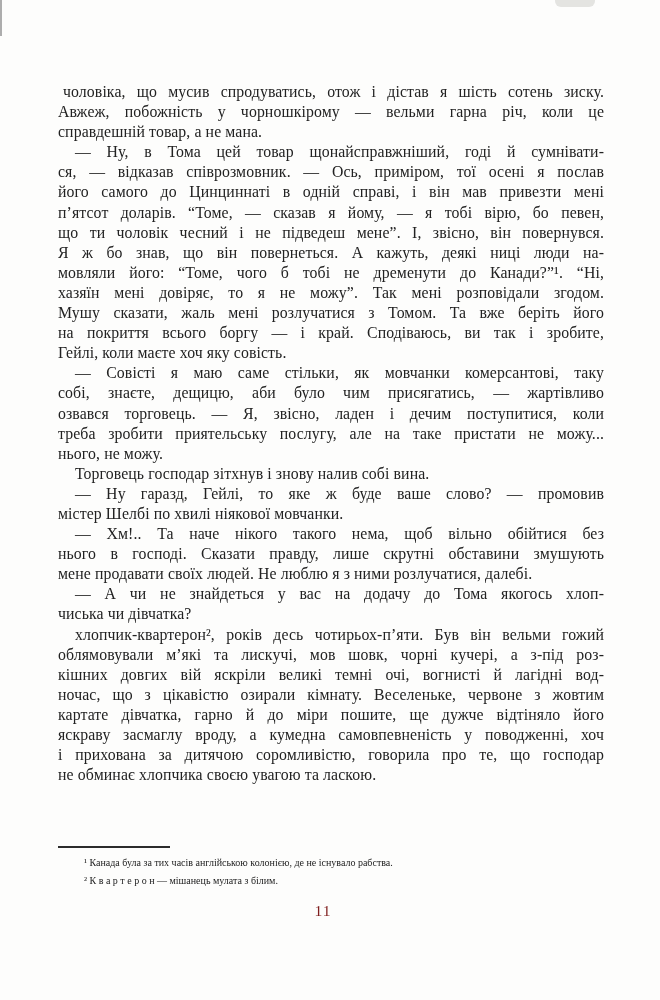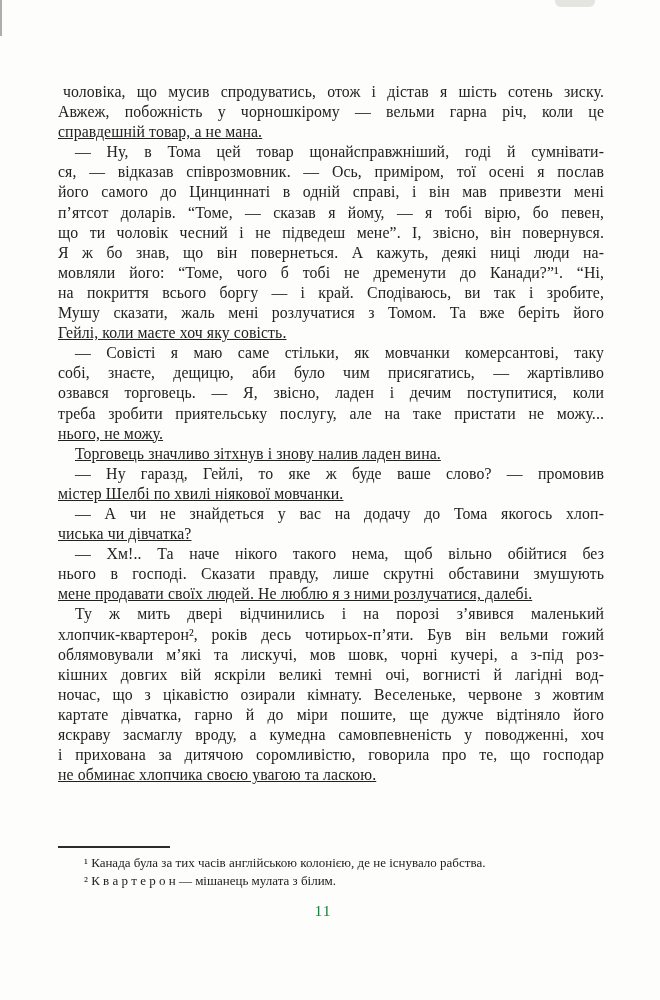--- a/index.html
+++ b/index.html
@@ -52,21 +52,20 @@
     height: 20.1px;
     text-align: justify;
     text-align-last: justify;
     text-justify: inter-word;
     overflow: hidden;
     letter-spacing: 0.1px;
   }
   .line.last {
     text-align: right;
     text-align-last: left;
-    text-decoration: underline;
   }
   .para.indent .line:first-child {
     text-indent: 17px;
   }
   .para.continuation .line:first-child {
     text-indent: 5px;
   }
   .footnote-sep {
     position: absolute;
     left: 58px;
@@ -74,34 +73,34 @@
     width: 112px;
     border-top: 2px solid #2c2c2c;
   }
   .footnotes {
     position: absolute;
     left: 58px;
     top: 854px;
     width: 546px;
   }
   .footnote-line {
-    font-size: 13px;
+    font-size: 10px;
     line-height: 17.6px;
     text-indent: 26px;
     text-align: left;
   }
   .page-number {
     position: absolute;
     left: 58px;
     top: 902px;
     width: 530px;
     text-align: center;
     font-size: 15.5px;
     letter-spacing: 1px;
-    color: #15803d;
+    color: #7f1d1d;
   }
 </style>
 </head>
 <body>
 
 <div class="page">
   <div class="edge-mark-left"></div>
   <div class="edge-smudge-top"></div>
 
   <div class="text-block">
@@ -111,49 +110,49 @@
         <div class="line last">справдешній товар, а не мана.</div>
       </div>
       <div class="para indent">
         <div class="line">— Ну, в Тома цей товар щонайсправжніший, годі й сумнівати-</div>
         <div class="line">ся, — відказав співрозмовник. — Ось, приміром, тої осені я послав</div>
         <div class="line">його самого до Цинциннаті в одній справі, і він мав привезти мені</div>
         <div class="line">п’ятсот доларів. “Томе, — сказав я йому, — я тобі вірю, бо певен,</div>
         <div class="line">що ти чоловік чесний і не підведеш мене”. І, звісно, він повернувся.</div>
         <div class="line">Я ж бо знав, що він повернеться. А кажуть, деякі ниці люди на-</div>
         <div class="line">мовляли його: “Томе, чого б тобі не дременути до Канади?”¹. “Ні,</div>
+        <div class="line">хазяїн мені довіряє, то я не можу”. Так мені розповідали згодом.</div>
+        <div class="line">Мушу сказати, жаль мені розлучатися з Томом. Та вже беріть його</div>
         <div class="line">на покриття всього боргу — і край. Сподіваюсь, ви так і зробите,</div>
-        <div class="line">Мушу сказати, жаль мені розлучатися з Томом. Та вже беріть його</div>
         <div class="line last">Гейлі, коли маєте хоч яку совість.</div>
       </div>
       <div class="para indent">
         <div class="line">— Совісті я маю саме стільки, як мовчанки комерсантові, таку</div>
         <div class="line">собі, знаєте, дещицю, аби було чим присягатись, — жартівливо</div>
         <div class="line">озвався торговець. — Я, звісно, ладен і дечим поступитися, коли</div>
         <div class="line">треба зробити приятельську послугу, але на таке пристати не можу...</div>
         <div class="line last">нього, не можу.</div>
       </div>
       <div class="para indent">
-        <div class="line last">Торговець значливо зітхнув і знову налив ладен вина.</div>
+        <div class="line last">Торговець господар зітхнув і знову налив собі вина.</div>
       </div>
       <div class="para indent">
         <div class="line">— Ну гаразд, Гейлі, то яке ж буде ваше слово? — промовив</div>
         <div class="line last">містер Шелбі по хвилі ніякової мовчанки.</div>
-      </div>
-      <div class="para indent">
-        <div class="line">— А чи не знайдеться у вас на додачу до Тома якогось хлоп-</div>
-        <div class="line last">чиська чи дівчатка?</div>
       </div>
       <div class="para indent">
         <div class="line">— Хм!.. Та наче нікого такого нема, щоб вільно обійтися без</div>
         <div class="line">нього в господі. Сказати правду, лише скрутні обставини змушують</div>
         <div class="line last">мене продавати своїх людей. Не люблю я з ними розлучатися, далебі.</div>
       </div>
       <div class="para indent">
-        <div class="line">Ту ж мить двері відчинились і на порозі з’явився маленький</div>
+        <div class="line">— А чи не знайдеться у вас на додачу до Тома якогось хлоп-</div>
+        <div class="line last">чиська чи дівчатка?</div>
+      </div>
+      <div class="para indent">
         <div class="line">хлопчик-квартерон², років десь чотирьох-п’яти. Був він вельми гожий</div>
         <div class="line">облямовували м’які та лискучі, мов шовк, чорні кучері, а з-під роз-</div>
         <div class="line">кішних довгих вій яскріли великі темні очі, вогнисті й лагідні вод-</div>
         <div class="line">ночас, що з цікавістю озирали кімнату. Веселеньке, червоне з жовтим</div>
         <div class="line">картате дівчатка, гарно й до міри пошите, ще дужче відтіняло його</div>
         <div class="line">яскраву засмаглу вроду, а кумедна самовпевненість у поводженні, хоч</div>
         <div class="line">і прихована за дитячою соромливістю, говорила про те, що господар</div>
         <div class="line last">не обминає хлопчика своєю увагою та ласкою.</div>
       </div>
     </div>

